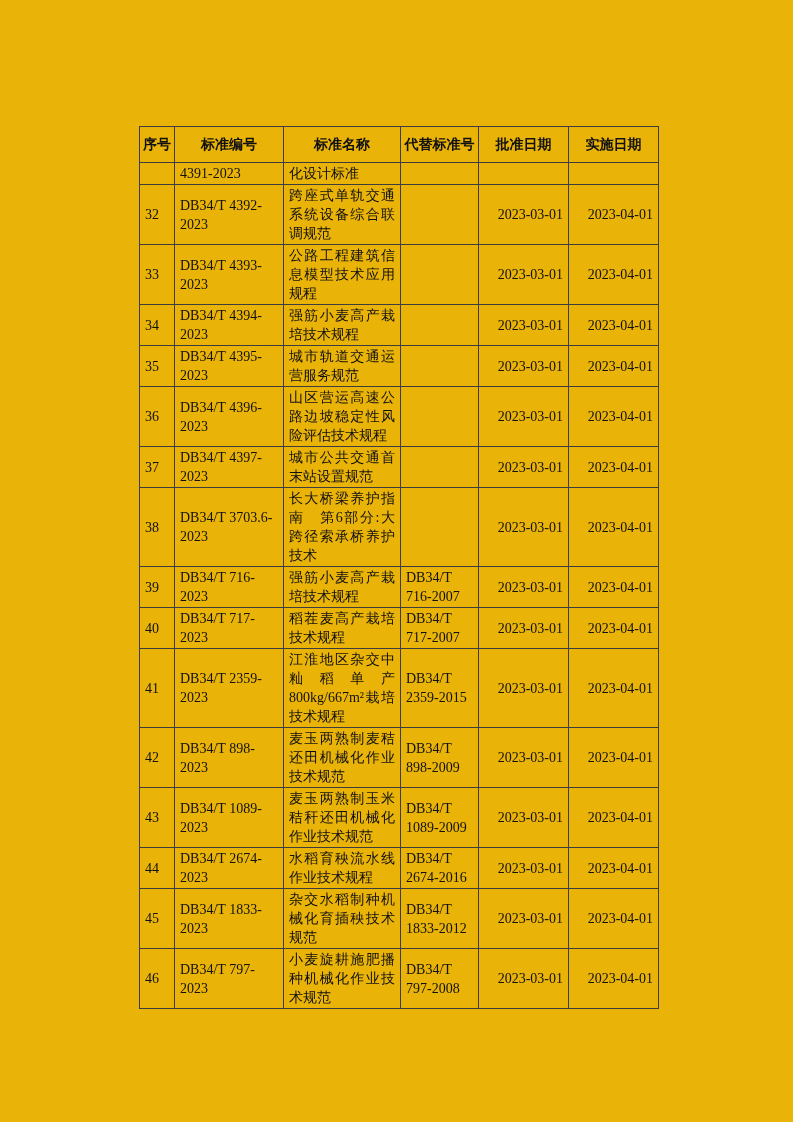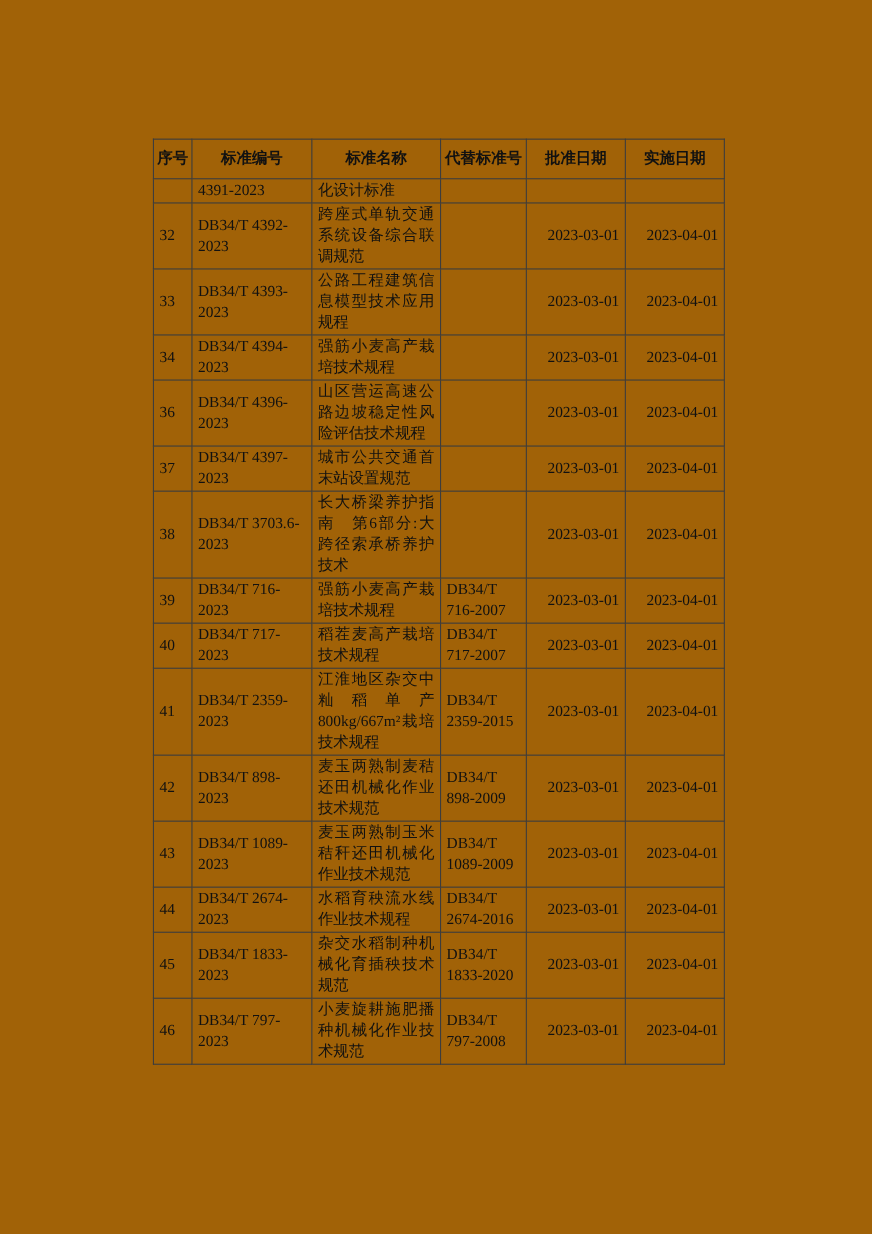--- a/index.html
+++ b/index.html
@@ -1,21 +1,21 @@
 <!DOCTYPE html>
 <html><head>
 <meta charset="utf-8">
 <style>
   * { box-sizing: border-box; }
   html, body { margin: 0; padding: 0; background: #ffffff; }
   .page {
     position: relative;
     width: 793px;
     height: 1122px;
-    background: #a16207;
+    background: #eab308;
     font-family: "Liberation Serif", "DejaVu Serif", serif;
     color: #111111;
     overflow: hidden;
   }
   table.standards {
     position: absolute;
     left: 139px;
     top: 126px;
     width: 519px;
     border-collapse: collapse;
@@ -97,20 +97,28 @@
 
     <tr>
       <td class="c-no">34</td>
       <td class="c-code">DB34/T 4394-2023</td>
       <td class="c-name">强筋小麦高产栽培技术规程</td>
       <td class="c-replaces"></td>
       <td class="c-date">2023-03-01</td>
       <td class="c-date">2023-04-01</td>
     </tr>
 
+    <tr>
+      <td class="c-no">35</td>
+      <td class="c-code">DB34/T 4395-2023</td>
+      <td class="c-name">城市轨道交通运营服务规范</td>
+      <td class="c-replaces"></td>
+      <td class="c-date">2023-03-01</td>
+      <td class="c-date">2023-04-01</td>
+    </tr>
 
     <tr>
       <td class="c-no">36</td>
       <td class="c-code">DB34/T 4396-2023</td>
       <td class="c-name">山区营运高速公路边坡稳定性风险评估技术规程</td>
       <td class="c-replaces"></td>
       <td class="c-date">2023-03-01</td>
       <td class="c-date">2023-04-01</td>
     </tr>
 
@@ -183,21 +191,21 @@
       <td class="c-name">水稻育秧流水线作业技术规程</td>
       <td class="c-replaces">DB34/T 2674-2016</td>
       <td class="c-date">2023-03-01</td>
       <td class="c-date">2023-04-01</td>
     </tr>
 
     <tr>
       <td class="c-no">45</td>
       <td class="c-code">DB34/T 1833-2023</td>
       <td class="c-name">杂交水稻制种机械化育插秧技术规范</td>
-      <td class="c-replaces">DB34/T 1833-2020</td>
+      <td class="c-replaces">DB34/T 1833-2012</td>
       <td class="c-date">2023-03-01</td>
       <td class="c-date">2023-04-01</td>
     </tr>
 
     <tr>
       <td class="c-no">46</td>
       <td class="c-code">DB34/T 797-2023</td>
       <td class="c-name">小麦旋耕施肥播种机械化作业技术规范</td>
       <td class="c-replaces">DB34/T 797-2008</td>
       <td class="c-date">2023-03-01</td>

